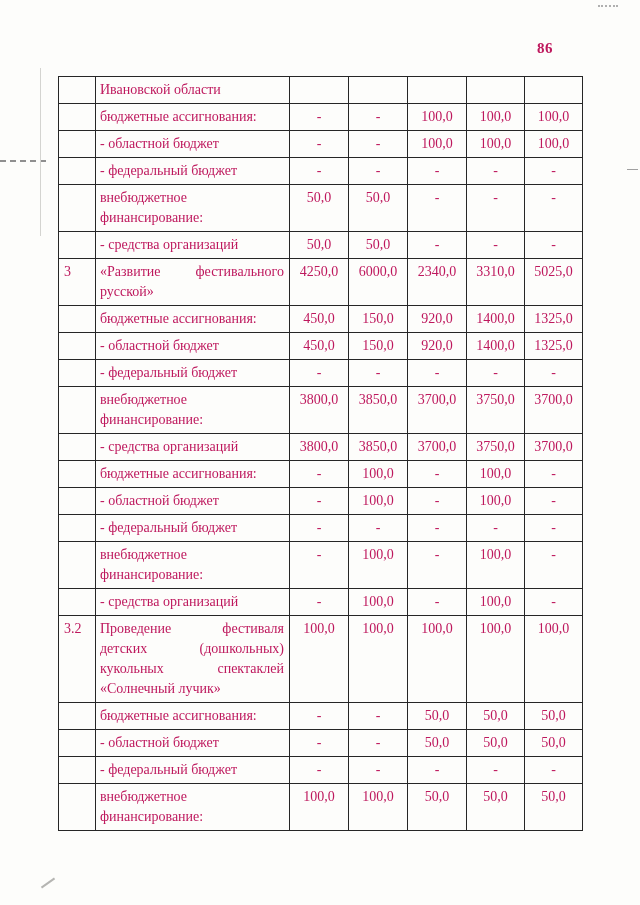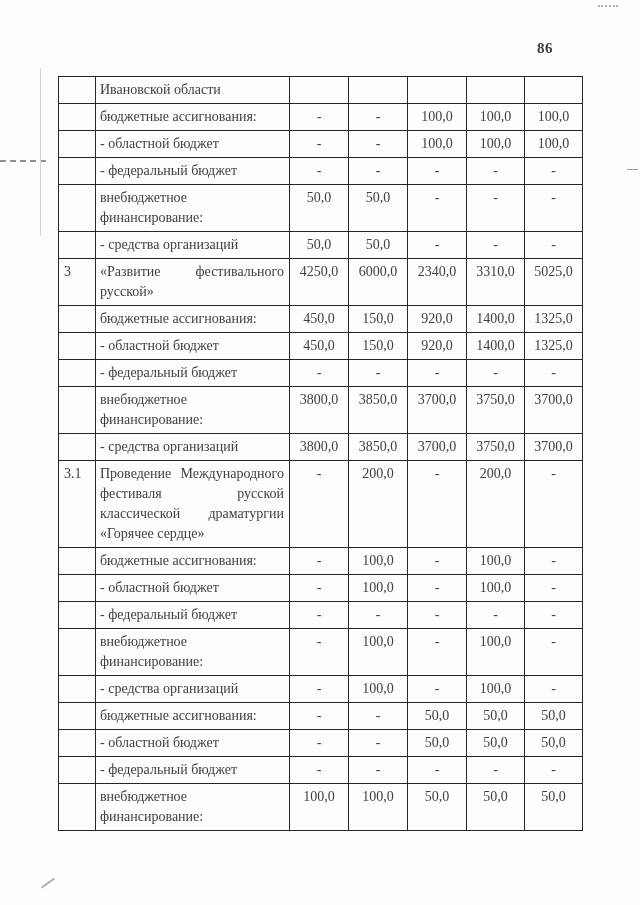--- a/index.html
+++ b/index.html
@@ -8,21 +8,21 @@
     background: #e8e8e6;
   }
   .page {
     position: relative;
     width: 640px;
     height: 905px;
     margin: 0 auto;
     background: #fdfdfb;
     overflow: hidden;
     font-family: "Liberation Serif", "DejaVu Serif", serif;
-    color: #404040;
+    color: #be185d;
   }
   .page-number {
     position: absolute;
     top: 40px;
     left: 537px;
     font-size: 15px;
     font-weight: bold;
     letter-spacing: 0.5px;
   }
   .budget-table {
@@ -221,29 +221,20 @@
         <tr>
           <td class="cell-num"></td>
           <td class="cell-desc">- средства организаций</td>
           <td class="cell-val">3800,0</td>
           <td class="cell-val">3850,0</td>
           <td class="cell-val">3700,0</td>
           <td class="cell-val">3750,0</td>
           <td class="cell-val">3700,0</td>
         </tr>
         <tr>
-          <td class="cell-num">3.1</td>
-          <td class="cell-desc">Проведение Международного фестиваля русской классической драматургии «Горячее сердце»</td>
-          <td class="cell-val">-</td>
-          <td class="cell-val">200,0</td>
-          <td class="cell-val">-</td>
-          <td class="cell-val">200,0</td>
-          <td class="cell-val">-</td>
-        </tr>
-        <tr>
           <td class="cell-num"></td>
           <td class="cell-desc">бюджетные ассигнования:</td>
           <td class="cell-val">-</td>
           <td class="cell-val">100,0</td>
           <td class="cell-val">-</td>
           <td class="cell-val">100,0</td>
           <td class="cell-val">-</td>
         </tr>
         <tr>
           <td class="cell-num"></td>
@@ -273,20 +264,29 @@
           <td class="cell-val">-</td>
         </tr>
         <tr>
           <td class="cell-num"></td>
           <td class="cell-desc">- средства организаций</td>
           <td class="cell-val">-</td>
           <td class="cell-val">100,0</td>
           <td class="cell-val">-</td>
           <td class="cell-val">100,0</td>
           <td class="cell-val">-</td>
+        </tr>
+        <tr>
+          <td class="cell-num">3.2</td>
+          <td class="cell-desc">Проведение фестиваля детских (дошкольных) кукольных спектаклей «Солнечный лучик»</td>
+          <td class="cell-val">100,0</td>
+          <td class="cell-val">100,0</td>
+          <td class="cell-val">100,0</td>
+          <td class="cell-val">100,0</td>
+          <td class="cell-val">100,0</td>
         </tr>
         <tr>
           <td class="cell-num"></td>
           <td class="cell-desc">бюджетные ассигнования:</td>
           <td class="cell-val">-</td>
           <td class="cell-val">-</td>
           <td class="cell-val">50,0</td>
           <td class="cell-val">50,0</td>
           <td class="cell-val">50,0</td>
         </tr>

